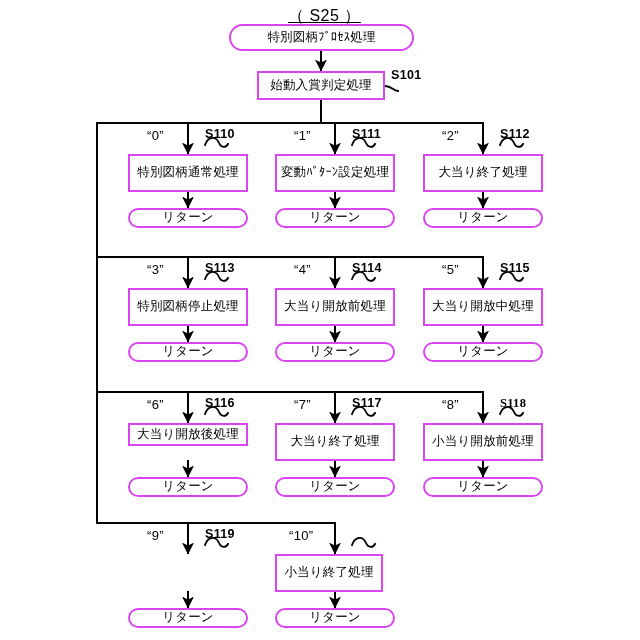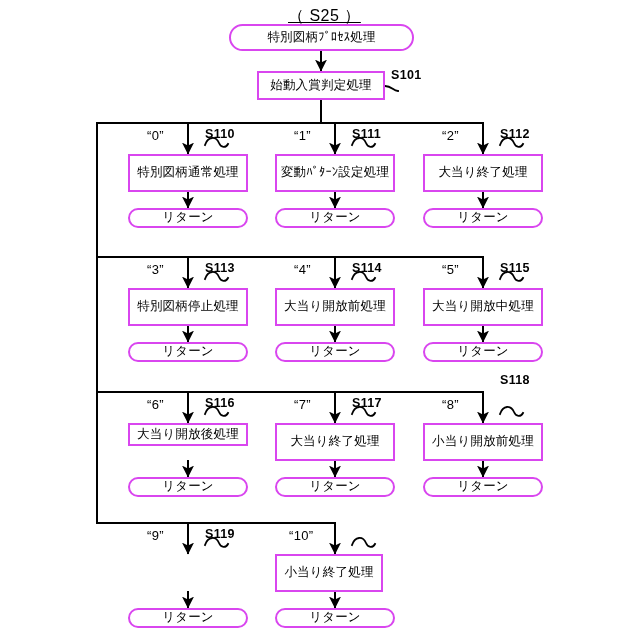--- a/index.html
+++ b/index.html
@@ -183,21 +183,21 @@
   <div class="label step" style="left:205px; top:396px;">S116</div>
   <div class="node process" style="left:128px; top:423px; width:120px; height:23px;">大当り開放後処理</div>
   <div class="node terminator" style="left:128px; top:477px; width:120px; height:20px;">リターン</div>
 
   <div class="label cond" style="left:294px; top:397px;">“7”</div>
   <div class="label step" style="left:352px; top:396px;">S117</div>
   <div class="node process" style="left:275px; top:423px; width:120px; height:38px;">大当り終了処理</div>
   <div class="node terminator" style="left:275px; top:477px; width:120px; height:20px;">リターン</div>
 
   <div class="label cond" style="left:442px; top:397px;">“8”</div>
-  <div class="label step" style="left:500px; top:373px;">S118</div>
+  <div class="label step" style="left:500px; top:396px;font-family:Liberation Serif, serif;">S118</div>
   <div class="node process" style="left:423px; top:423px; width:120px; height:38px;">小当り開放前処理</div>
   <div class="node terminator" style="left:423px; top:477px; width:120px; height:20px;">リターン</div>
 
   <div class="label cond" style="left:147px; top:528px;">“9”</div>
   <div class="label step" style="left:205px; top:527px;">S119</div>
   <div class="node terminator" style="left:128px; top:608px; width:120px; height:20px;">リターン</div>
 
   <div class="label cond" style="left:289px; top:528px;">“10”</div>
   <div class="label step" style="left:352px; top:527px;margin-top:26px;">S120</div>
   <div class="node process" style="left:275px; top:554px; width:108px; height:38px;">小当り終了処理</div>

